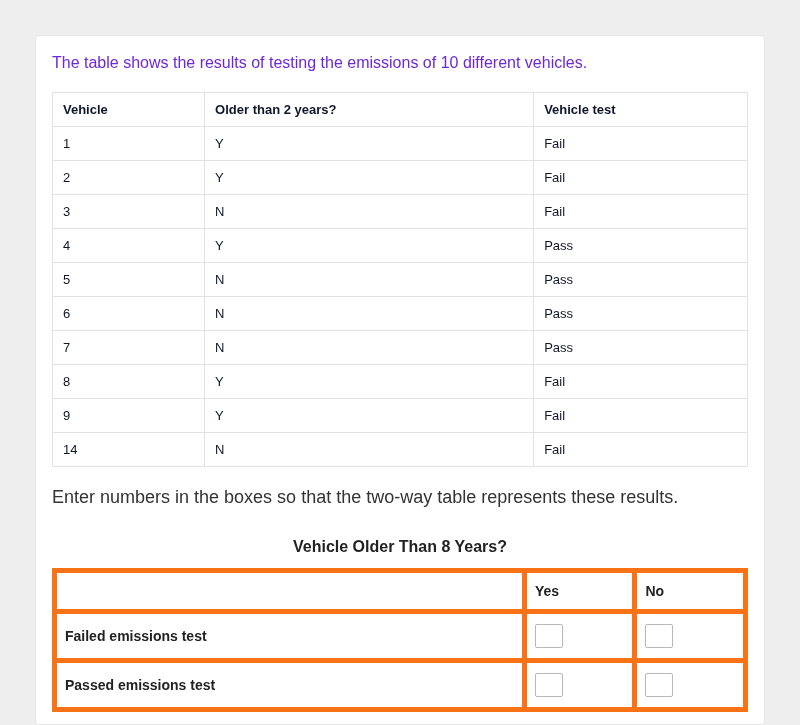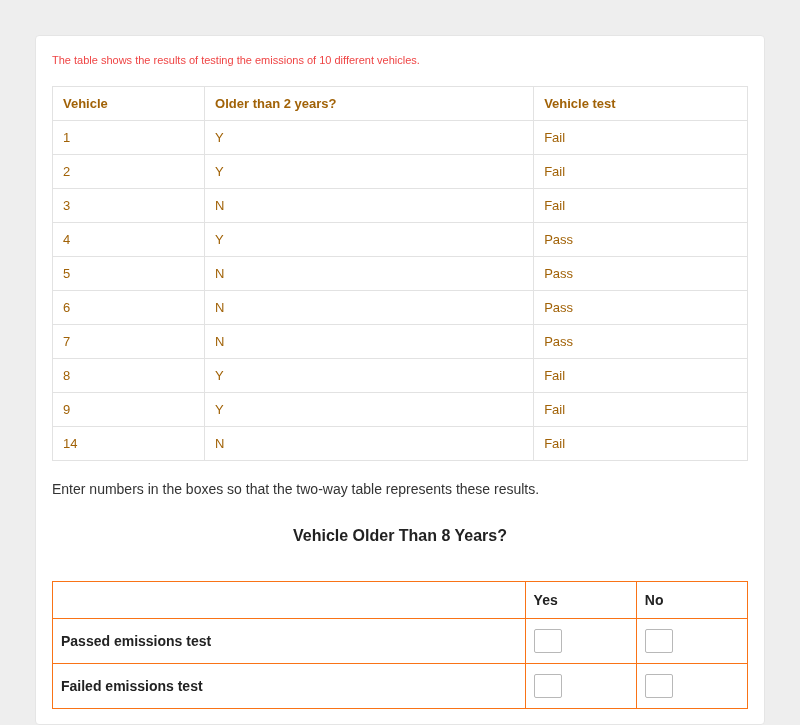--- a/index.html
+++ b/index.html
@@ -17,61 +17,61 @@
     }
     .card {
       background: #ffffff;
       border: 1px solid #e5e5e5;
       border-radius: 4px;
       padding: 18px 16px 20px 16px;
       height: 100%;
       overflow: hidden;
     }
     .intro-text {
-      font-size: 11px;
-      color: #ef4444;
+      font-size: 16px;
+      color: #6d28d9;
       margin-bottom: 20px;
     }
     .instruction-text {
-      font-size: 14px;
+      font-size: 18px;
       color: #333;
       margin: 20px 0 30px 0;
     }
     table.data-table {
       width: 100%;
       border-collapse: collapse;
       font-size: 13px;
-      color: #a16207;
+      color: #0f172a;
     }
     table.data-table th,
     table.data-table td {
       text-align: left;
       padding: 9px 10px;
       border: 1px solid #e2e2e2;
     }
     table.data-table th {
       font-weight: 600;
       background: #fff;
     }
     .title-heading {
       font-size: 16px;
       font-weight: 700;
       color: #222;
       text-align: center;
-      margin-bottom: 36px;
+      margin-bottom: 12px;
     }
     table.twoway {
       width: 100%;
       border-collapse: collapse;
       font-size: 14px;
       color: #222;
     }
     table.twoway th,
     table.twoway td {
-      border: 1px solid #f97316;
+      border: 5px solid #f97316;
       padding: 10px 8px;
       text-align: left;
     }
     table.twoway th {
       font-weight: 700;
       background: #fff;
     }
     table.twoway th.corner {
       font-weight: 400;
       background: #fff;
@@ -170,30 +170,30 @@
   <table class="twoway">
     <thead>
       <tr>
         <th class="corner"></th>
         <th>Yes</th>
         <th>No</th>
       </tr>
     </thead>
     <tbody>
       <tr>
+        <td class="rowlabel">Failed emissions test</td>
+        <td class="input-cell">
+          <input class="num-box" type="text" value="" style="">
+        </td>
+        <td class="input-cell">
+          <input class="num-box" type="text" value="" style="">
+        </td>
+      </tr>
+      <tr>
         <td class="rowlabel">Passed emissions test</td>
-        <td class="input-cell">
-          <input class="num-box" type="text" value="" style="">
-        </td>
-        <td class="input-cell">
-          <input class="num-box" type="text" value="" style="">
-        </td>
-      </tr>
-      <tr>
-        <td class="rowlabel">Failed emissions test</td>
         <td class="input-cell">
           <input class="num-box" type="text" value="" style="">
         </td>
         <td class="input-cell">
           <input class="num-box" type="text" value="" style="">
         </td>
       </tr>
     </tbody>
   </table>
 

